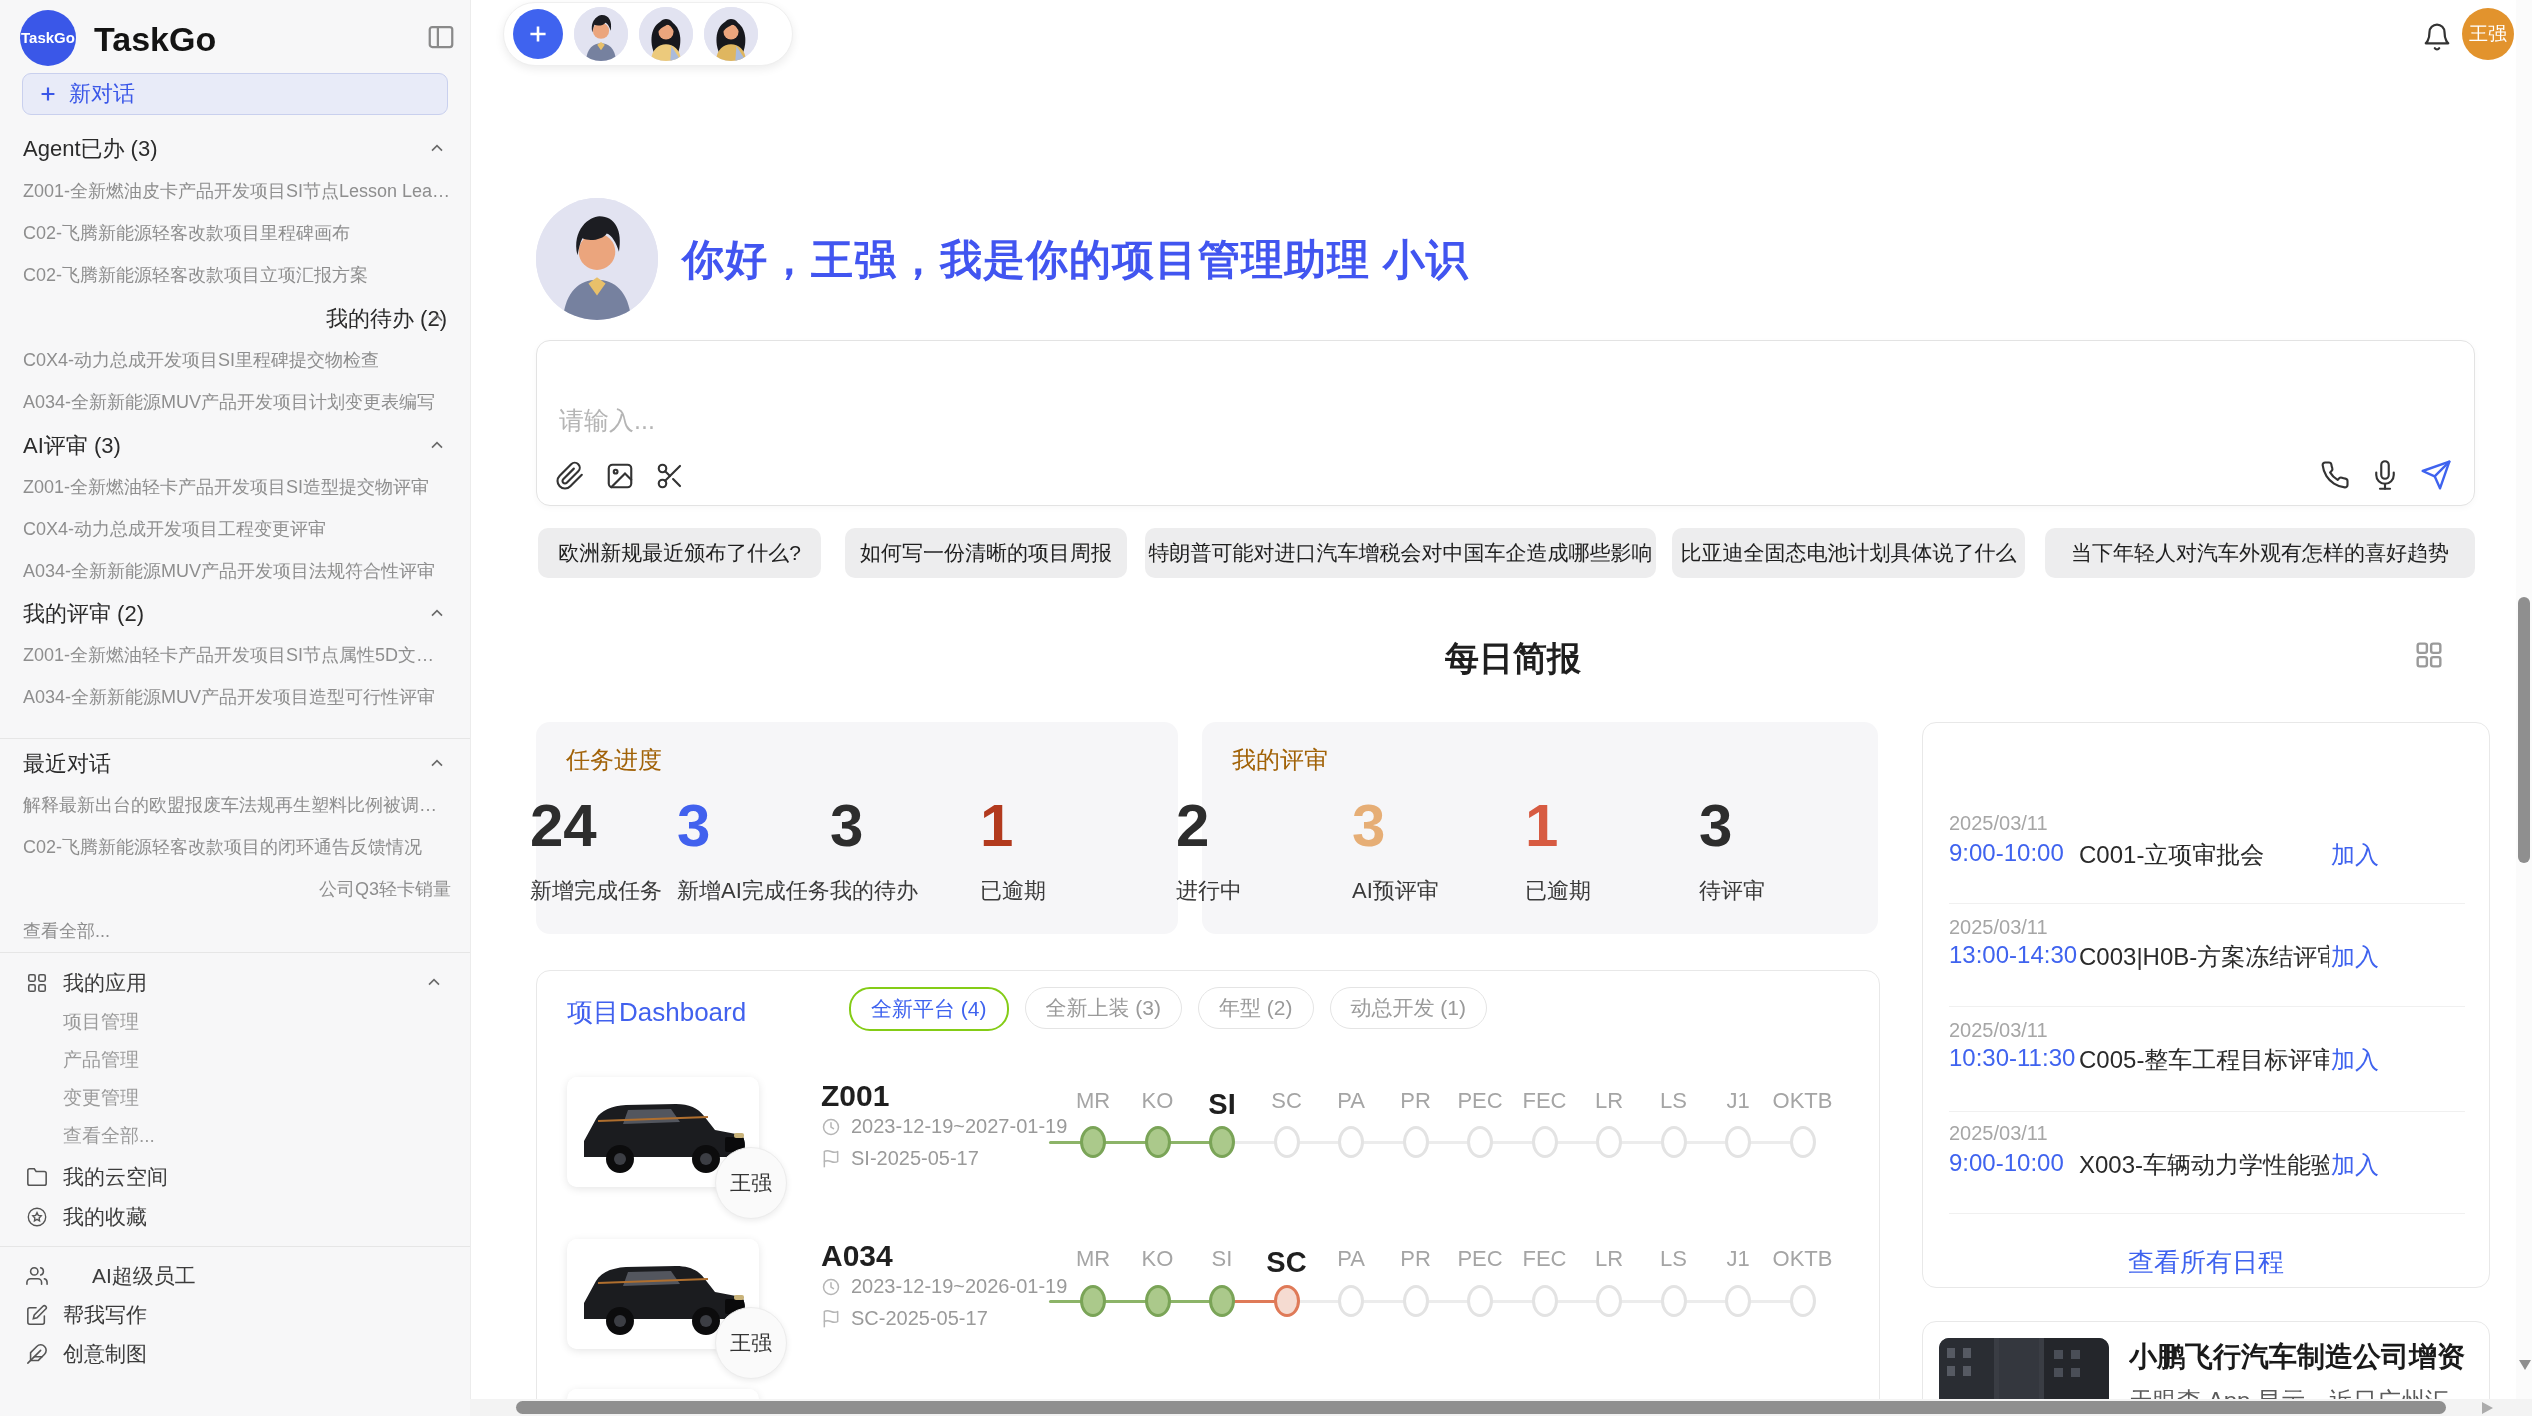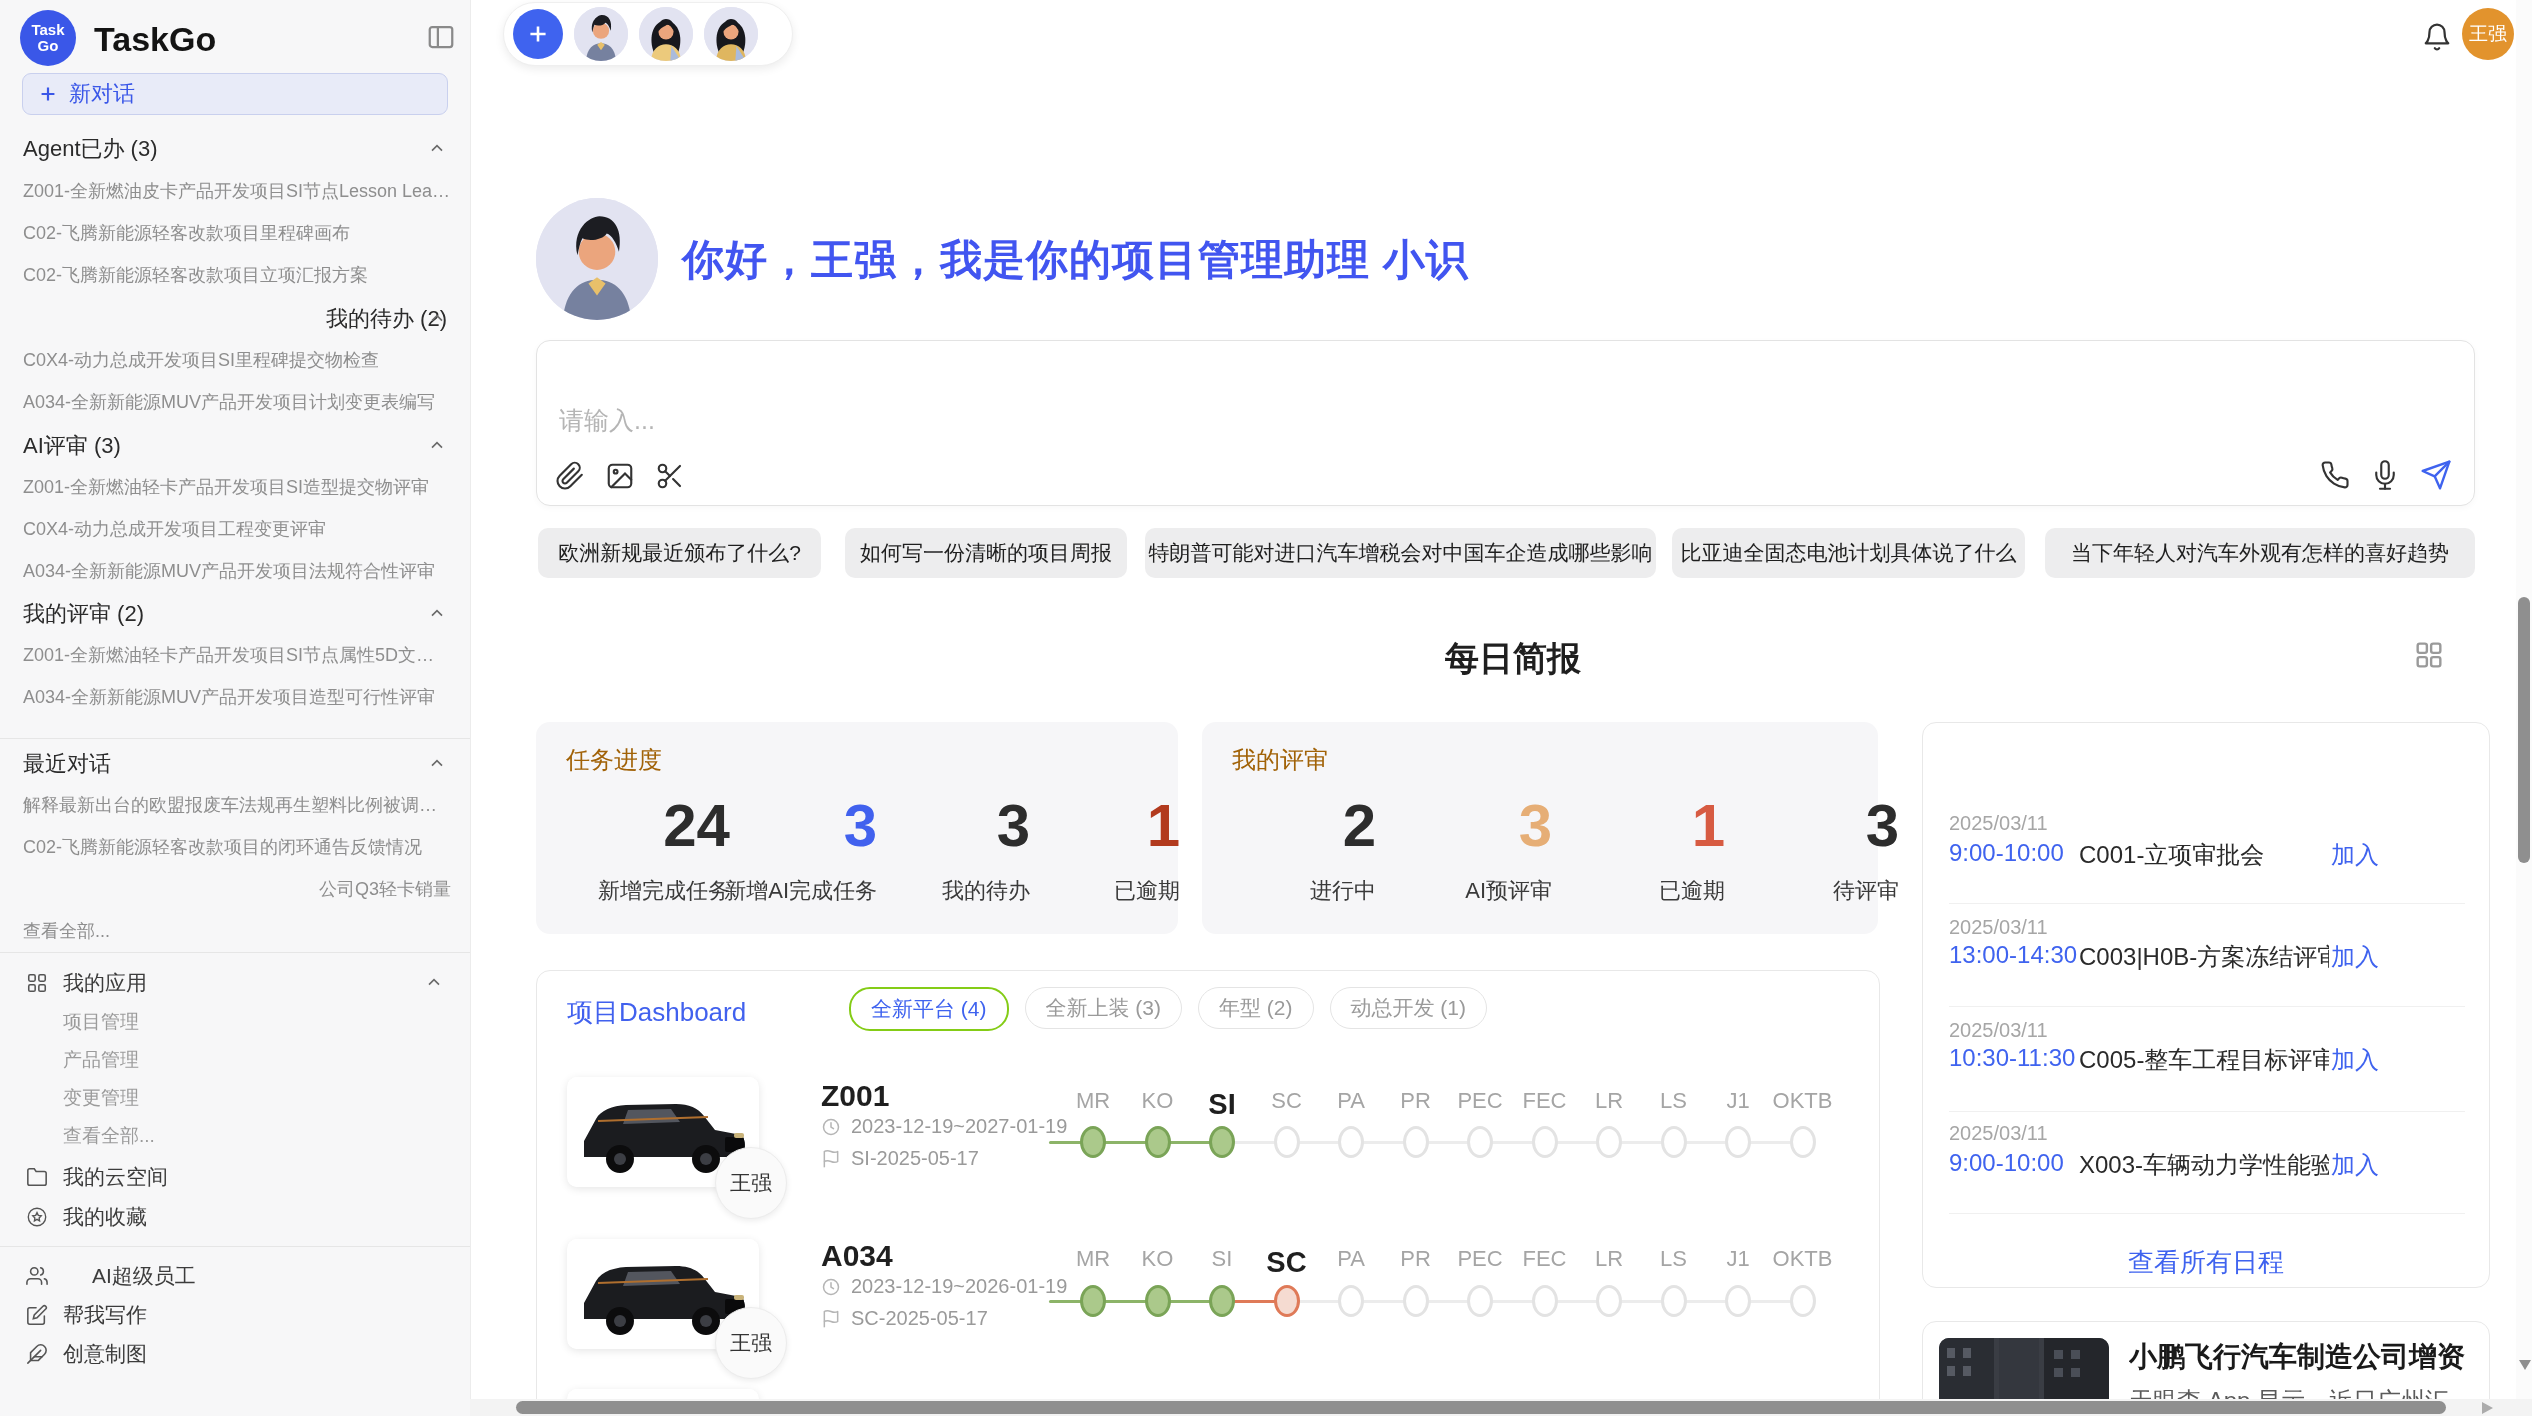--- a/index.html
+++ b/index.html
@@ -7,21 +7,21 @@
     width:2532px;height:1416px;position:relative;overflow:hidden;
     background:#ffffff;
     font-family:"Liberation Sans","DejaVu Sans",sans-serif;
     color:#262626;
   }
   svg{display:block;}
 
   
   #sidebar{position:absolute;left:0;top:0;width:470px;height:1416px;background:#f7f7f8;border-right:1px solid #ececec;}
   .sb-logo{position:absolute;left:20px;top:10px;width:56px;height:56px;border-radius:50%;background:#3a57e8;color:#fff;
-    display:flex;flex-direction:column;align-items:center;justify-content:center;font-size:15px;line-height:16px;font-weight:bold;}
+    display:flex;align-items:center;justify-content:center;font-size:15px;line-height:16px;font-weight:bold;}
   .sb-title{position:absolute;left:94px;top:20px;font-size:34px;font-weight:bold;color:#141414;}
   .sb-panel{position:absolute;left:426px;top:22px;}
   .sb-newchat{position:absolute;left:22px;top:73px;width:426px;height:42px;border-radius:9px;
     background:#e8ebf8;border:1px solid #c9d0ee;display:flex;align-items:center;padding-left:14px;box-sizing:border-box;
     color:#3a57e8;font-size:22px;font-weight:500;gap:10px;cursor:pointer;}
   .sb-sec{position:absolute;left:23px;width:400px;height:32px;font-size:22px;color:#2b2b2b;font-weight:500;line-height:32px;}
   .sb-item{position:absolute;left:23px;width:428px;height:38px;font-size:18px;color:#8e8e8e;line-height:38px;
     white-space:nowrap;overflow:hidden;text-overflow:ellipsis;cursor:pointer;}
   .sb-chev{position:absolute;right:24px;}
   .sb-div{position:absolute;left:0;width:470px;height:1px;background:#e6e6e6;}
@@ -54,21 +54,21 @@
 
   
   .chip{position:absolute;top:528px;height:50px;background:#ededee;border-radius:10px;display:flex;align-items:center;
     justify-content:center;font-size:21px;color:#1f1f1f;white-space:nowrap;overflow:hidden;cursor:pointer;box-sizing:border-box;padding:0 10px;}
 
   
   .brief-title{position:absolute;left:536px;top:636px;width:1954px;text-align:center;font-size:34px;font-weight:bold;color:#1f1f1f;}
   .grid-icon{position:absolute;left:2412px;top:638px;cursor:pointer;}
   .stat-card{position:absolute;top:722px;height:212px;background:#f6f6f8;border-radius:14px;}
   .stat-title{position:absolute;left:30px;top:22px;font-size:24px;color:#a16207;font-weight:500;}
-  .stat-col{position:absolute;top:60px;width:200px;text-align:right;}
+  .stat-col{position:absolute;top:60px;width:200px;text-align:left;}
   .stat-val{font-size:60px;font-weight:600;line-height:88px;}
   .stat-lab{font-size:22px;color:#3a3a3a;margin-top:6px;}
 
   
   .dash-card{position:absolute;left:536px;top:970px;width:1344px;height:470px;background:#fff;border:1px solid #e8e8e8;
     border-radius:14px;box-sizing:border-box;overflow:hidden;}
   .dash-title{position:absolute;left:30px;top:24px;font-size:26px;color:#4161ee;font-weight:500;}
   .dash-tabs{position:absolute;left:312px;top:16px;display:flex;gap:16px;}
   .dash-tab{height:40px;border-radius:21px;border:1px solid #e4e4e4;background:#fff;color:#9a9a9a;font-size:21px;
     display:flex;align-items:center;padding:0 20px;cursor:pointer;white-space:nowrap;}

